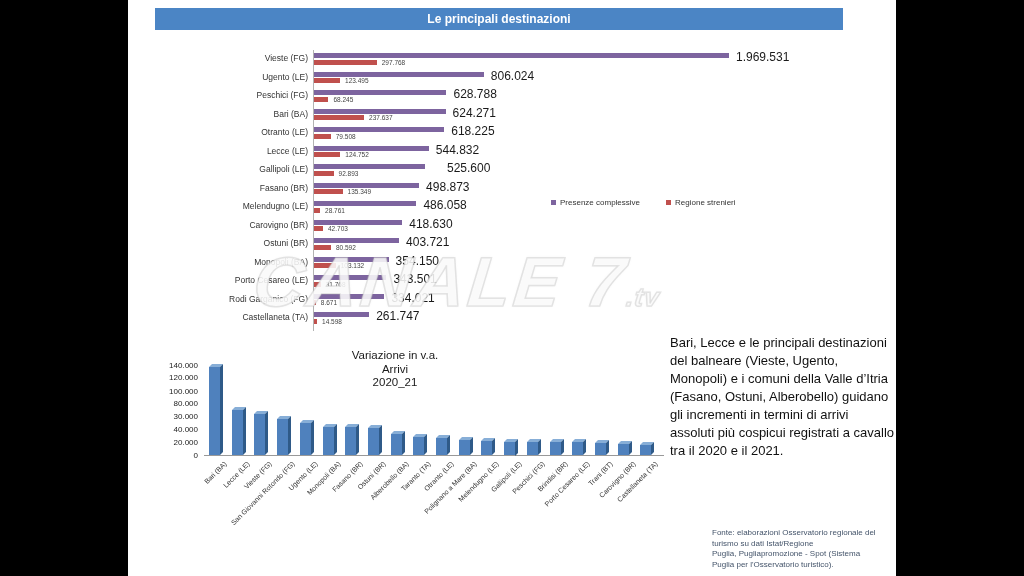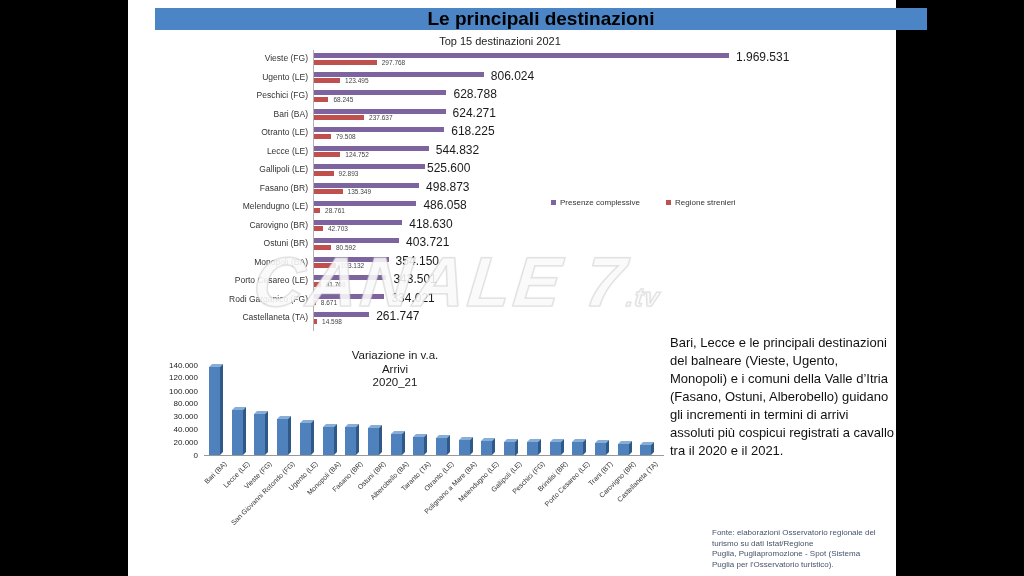--- a/index.html
+++ b/index.html
@@ -1,22 +1,22 @@
 <!DOCTYPE html>
 <html><head>
 <meta charset="utf-8">
 <style>
   html,body{margin:0;padding:0;background:#000;}
   #stage{position:relative;width:1024px;height:576px;background:#000;overflow:hidden;
          font-family:"Liberation Sans",sans-serif;}
   .pillar{position:absolute;top:0;width:128px;height:576px;background:#000;}
   .slide{position:absolute;left:128px;top:0;width:768px;height:576px;background:#fff;}
 
-  .banner{position:absolute;left:27px;top:8px;width:772px;height:22px;background:#4b85c5;
-          color:#000000;font-weight:bold;font-size:19px;text-align:center;line-height:22px;}
+  .banner{position:absolute;left:27px;top:8px;width:688px;height:22px;background:#4b85c5;
+          color:#ffffff;font-weight:bold;font-size:12px;text-align:center;line-height:22px;}
   .subtitle{position:absolute;left:220px;top:35px;width:304px;text-align:center;
             font-size:11px;color:#222;}
 
   
   .h-axis{position:absolute;left:185px;top:50px;width:1px;height:281px;background:#b3b3b3;}
   #h-chart{position:absolute;left:186px;top:52px;width:560px;height:282px;}
   .hrow{position:absolute;left:0;height:18px;width:100%;}
   .hcat{position:absolute;left:-172px;width:166px;top:0;height:12px;line-height:12px;
         text-align:right;font-size:8.5px;color:#333;white-space:nowrap;}
   .hbar1{position:absolute;top:1px;height:5px;background:#7d649f;}
@@ -61,21 +61,20 @@
 
 <div id="stage">
   <div class="pillar" style="left:0"></div>
   <div class="pillar" style="left:896px"></div>
 
   <div class="slide">
     <div class="banner">
       <span>Le principali destinazioni</span>
     </div>
 
-    <div class="subtitle">Top 15 destinazioni 2021</div>
 
     <div class="h-axis"></div>
     <div id="h-chart">
         <div class="hrow" style="top: 0px;">
           <div class="hcat">Vieste (FG)</div>
           <div class="hbar1" style="width: 415px; background: rgb(125, 100, 159);"></div>
           <div class="hval1" style="left: 422px;">1.969.531</div>
           <div class="hbar2" style="width: 62.7427px; background: rgb(192, 80, 77);"></div>
           <div class="hval2" style="left: 67.7427px;">297.768</div>
         </div>
@@ -110,21 +109,21 @@
         <div class="hrow" style="top: 92.5px;">
           <div class="hcat">Lecce (LE)</div>
           <div class="hbar1" style="width: 114.802px; background: rgb(125, 100, 159);"></div>
           <div class="hval1" style="left: 121.802px;">544.832</div>
           <div class="hbar2" style="width: 26.2865px; background: rgb(192, 80, 77);"></div>
           <div class="hval2" style="left: 31.2865px;">124.752</div>
         </div>
         <div class="hrow" style="top: 111px;">
           <div class="hcat">Gallipoli (LE)</div>
           <div class="hbar1" style="width: 110.749px; background: rgb(125, 100, 159);"></div>
-          <div class="hval1" style="left: 113px;">525.600</div>
+          <div class="hval1" style="left: 133px;">525.600</div>
           <div class="hbar2" style="width: 19.5735px; background: rgb(192, 80, 77);"></div>
           <div class="hval2" style="left: 24.5735px;">92.893</div>
         </div>
         <div class="hrow" style="top: 129.5px;">
           <div class="hcat">Fasano (BR)</div>
           <div class="hbar1" style="width: 105.118px; background: rgb(125, 100, 159);"></div>
           <div class="hval1" style="left: 112.118px;">498.873</div>
           <div class="hbar2" style="width: 28.5194px; background: rgb(192, 80, 77);"></div>
           <div class="hval2" style="left: 33.5194px;">135.349</div>
         </div>

